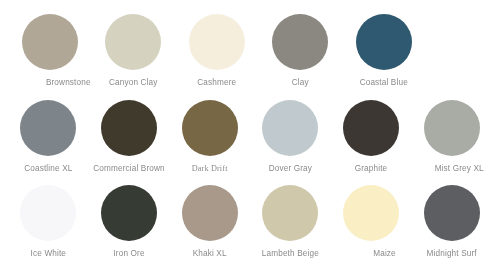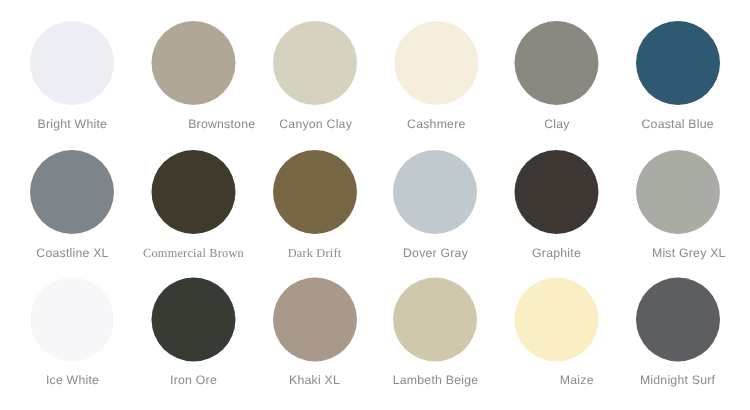--- a/index.html
+++ b/index.html
@@ -59,24 +59,20 @@
     white-space: nowrap;
   }
 </style>
 </head>
 <body style="background-color: rgb(255, 255, 255);">
 
 <div class="palette">
 
   <div class="swatch-row">
     <div class="swatch-cell">
-      <div class="swatch-dot" style="background-color: rgb(237, 238, 244);"></div>
-      <div class="swatch-label" style="color: rgb(138, 138, 138);">Bright White</div>
-    </div>
-    <div class="swatch-cell">
       <div class="swatch-dot" style="background-color: rgb(177, 167, 151);"></div>
       <div class="swatch-label" style="color: rgb(138, 138, 138); margin-left: 37px;">Brownstone</div>
     </div>
     <div class="swatch-cell">
       <div class="swatch-dot" style="background-color: rgb(213, 210, 192);"></div>
       <div class="swatch-label" style="color: rgb(138, 138, 138);">Canyon Clay</div>
     </div>
     <div class="swatch-cell">
       <div class="swatch-dot" style="background-color: rgb(245, 238, 221);"></div>
       <div class="swatch-label" style="color: rgb(138, 138, 138);">Cashmere</div>
@@ -91,21 +87,21 @@
     </div>
   </div>
 
   <div class="swatch-row">
     <div class="swatch-cell">
       <div class="swatch-dot" style="background-color: rgb(125, 133, 139);"></div>
       <div class="swatch-label" style="color: rgb(138, 138, 138);">Coastline XL</div>
     </div>
     <div class="swatch-cell">
       <div class="swatch-dot" style="background-color: rgb(64, 58, 44);"></div>
-      <div class="swatch-label" style="color: rgb(138, 138, 138); font-family: Liberation Serif, serif;">Commercial Brown</div>
+      <div class="swatch-label" style="color: rgb(138, 138, 138);">Commercial Brown</div>
     </div>
     <div class="swatch-cell">
       <div class="swatch-dot" style="background-color: rgb(120, 103, 68);"></div>
       <div class="swatch-label" style="color: rgb(138, 138, 138); font-family: Liberation Serif, serif;">Dark Drift</div>
     </div>
     <div class="swatch-cell">
       <div class="swatch-dot" style="background-color: rgb(192, 201, 205);"></div>
       <div class="swatch-label" style="color: rgb(138, 138, 138);">Dover Gray</div>
     </div>
     <div class="swatch-cell">

